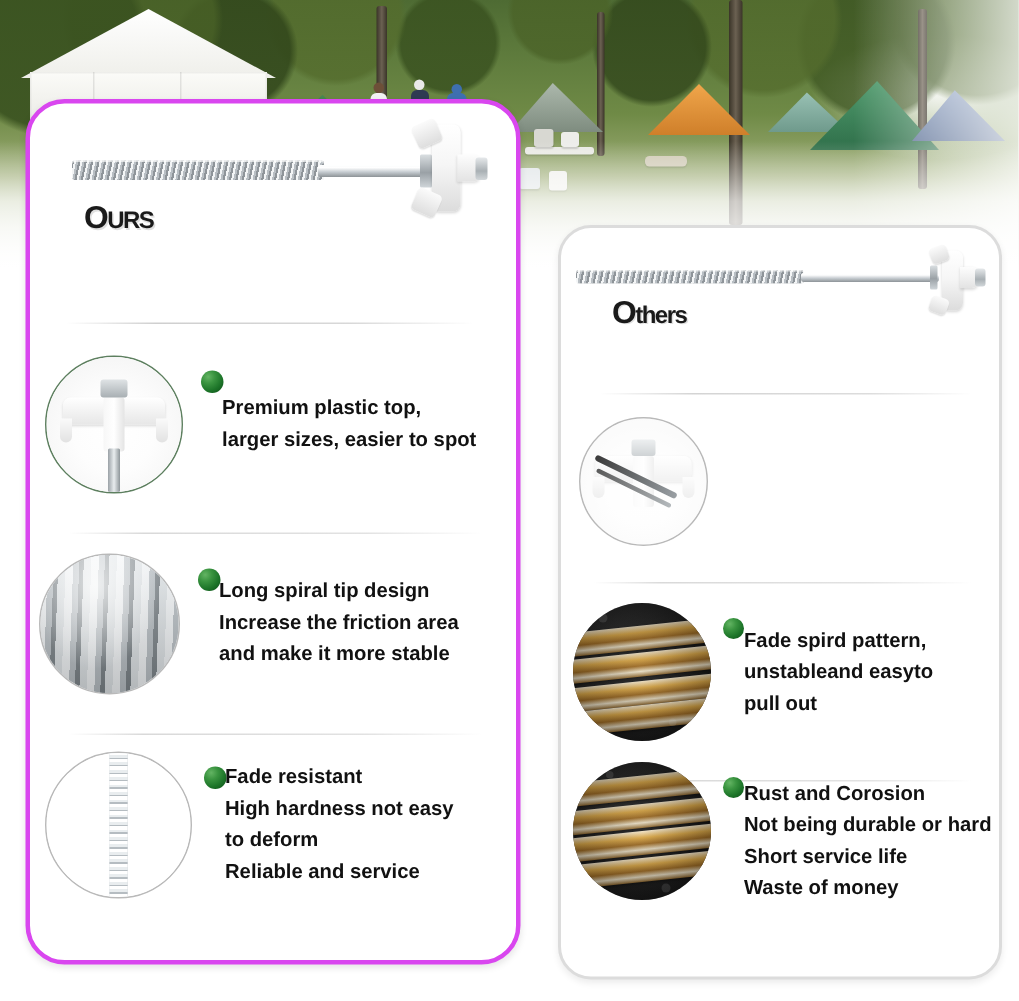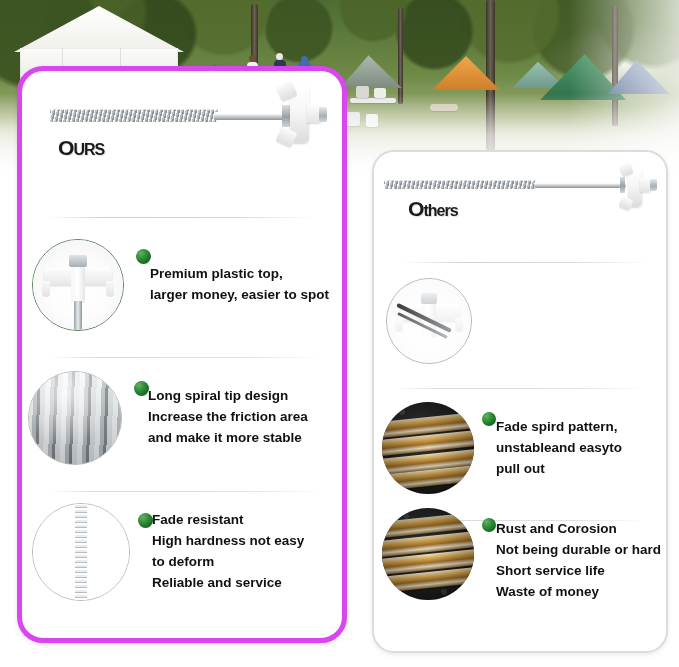--- a/index.html
+++ b/index.html
@@ -85,21 +85,21 @@
   }
   .photo-right-fade{
     position:absolute; right:0; top:0; width:110px; height:100%;
     background: linear-gradient(90deg, rgba(255,255,255,0), rgba(255,255,255,.75));
   }
 
   
   .panel { position:absolute; background:#ffffff; }
   #panel-ours {
     left: 17px; top: 66px; width: 330px; height: 577px;
-    border: 5px solid #d946ef;
+    border: 3px solid #d946ef;
     border-radius: 26px;
     box-shadow: 0 2px 5px rgba(0,0,0,.10);
   }
   #panel-others {
     left: 372px; top: 150px; width: 296px; height: 503px;
     border: 2px solid #dcdcdc;
     border-radius: 22px;
     box-shadow: 0 2px 5px rgba(0,0,0,.08);
   }
 
@@ -412,21 +412,21 @@
           <div class="t-stem"></div>
           <div class="t-nut"></div>
           <div class="t-hook-l"></div>
           <div class="t-hook-r"></div>
           <div class="t-rod"></div>
         </div>
       </div>
       <div class="feat-text" style="margin-left:26px; padding-top:24px;">
         <span class="bullet" style="left:-14px; top:10px;"></span>
         <span class="line">Premium plastic top,</span>
-        <span class="line">larger money, easier to spot</span>
+        <span class="line">larger sizes, easier to spot</span>
       </div>
     </div>
 
     <div class="divider" style="left:26px; top:286px; width:276px;"></div>
 
     <div class="feature" style="position:absolute; left:6px; top:300px;">
       <div class="thumb plain" style="width:94px; height:94px;">
         <div class="art art-chrome-spiral"></div>
       </div>
       <div class="feat-text" style="margin-left:26px; padding-top:14px;">

